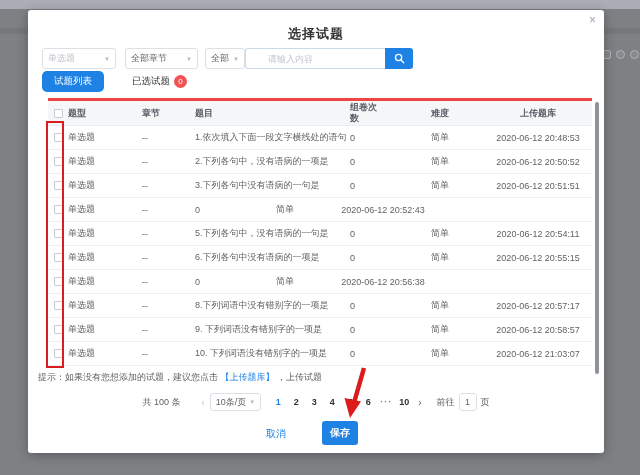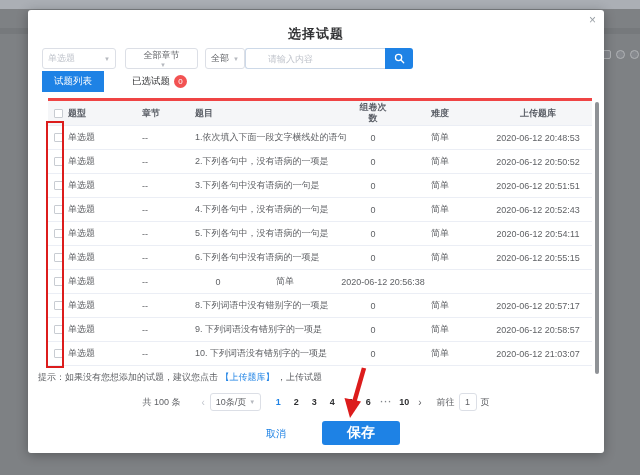--- a/index.html
+++ b/index.html
@@ -19,52 +19,52 @@
            border-radius:3px; box-shadow:0 2px 12px rgba(0,0,0,0.3); }
   .close { position:absolute; top:3px; right:8px; font-size:12px; color:#9aa0a6; cursor:pointer; line-height:14px; }
   .dlg-title { position:absolute; top:15px; left:0; width:100%; text-align:center;
                font-size:13px; font-weight:bold; color:#303133; letter-spacing:1px; }
 
   
   .filters { position:absolute; left:0; top:38px; width:100%; height:21px; }
   .select { position:absolute; height:21px; border:1px solid #dcdfe6; border-radius:3px; background:#fff;
             display:flex; align-items:center; justify-content:space-between; padding:0 5px; font-size:9px; cursor:pointer; }
   .sel-type { left:14px; width:74px; }
-  .sel-chapter { left:97px; width:73px;flex-direction:column; }
+  .sel-chapter { left:97px; width:73px; }
   .sel-scope { left:177px; width:40px; }
   .sel-text { color:#606266; }
   .sel-text.placeholder { color:#c0c4cc; }
   .caret { font-size:6px; color:#b6b9bf; margin-left:3px; }
   .search-wrap { position:absolute; left:217px; top:0; width:168px; height:21px; display:flex; }
   .search-input { width:140px; height:21px; border:1px solid #cdd9e8; border-right:none;
                   border-radius:3px 0 0 3px; padding:0 22px; font-size:9px; color:#606266; outline:none; }
   .search-input::placeholder { color:#c0c4cc; }
   .search-btn { width:28px; height:21px; background:#1e82e5; border:none; border-radius:0 3px 3px 0;
                 display:flex; align-items:center; justify-content:center; cursor:pointer; }
 
   
   .tabs { position:absolute; left:14px; top:61px; height:21px; display:flex; align-items:center; }
-  .tab-active { width:62px; height:21px; background:#1e82e5; color:#fff; border:none; border-radius:0;
+  .tab-active { width:62px; height:21px; background:#1e82e5; color:#fff; border:none; border-radius:5px;
                 font-size:9.5px; cursor:pointer; font-family:inherit; }
   .tab-plain { margin-left:28px; font-size:9.5px; color:#303133; display:flex; align-items:center; cursor:pointer; }
   .badge { margin-left:4px; min-width:13px; height:13px; border-radius:7px; background:#f25252; color:#fff;
            font-size:8px; display:flex; align-items:center; justify-content:center; padding:0 3px; }
 
   
   .table { position:absolute; left:20px; top:88px; width:544px; }
   .thead { display:flex; align-items:center; height:28px; background:#f5f6f8; border-top:3px solid #ef4444;
            border-bottom:1px solid #ebeef5; font-size:9px; font-weight:bold; color:#5a5e66; }
   .trow { display:flex; align-items:center; height:24px; border-bottom:1px solid #ebeef5;
           font-size:9px; color:#606266; background:#fff; }
   .col { flex:none; }
   .c-check { width:20px; display:flex; justify-content:center; }
   .c-type { width:74px; }
   .c-chapter { width:53px; }
   .c-title { width:155px; white-space:nowrap; overflow:hidden; text-overflow:clip; }
-  .c-count { width:46px; text-align:center; }
+  .c-count { width:46px; }
   .c-diff { width:88px; text-align:center; }
   .c-time { width:108px; text-align:center; }
   .hdr-wrap { display:inline-block; width:30px; word-break:break-all; line-height:1.2; vertical-align:middle; }
   .checkbox { width:9px; height:9px; border:1px solid #c8ccd2; border-radius:1px; background:#fff; cursor:pointer; }
 
   .scrollbar-thumb { position:absolute; left:567px; top:92px; width:4px; height:272px;
                      background:#8f9296; border-radius:2px; cursor:pointer; }
 
   
   .red-box { position:absolute; left:18px; top:111px; width:18px; height:247px;
@@ -87,22 +87,22 @@
   .page-num { min-width:16px; text-align:center; margin:0 1px; cursor:pointer; color:#303133; font-weight:bold; }
   .page-num.active { color:#1e82e5; }
   .page-num.ellipsis { color:#808489; letter-spacing:1px; }
   .goto-label { margin-left:10px; }
   .goto-input { width:18px; height:18px; border:1px solid #dcdfe6; border-radius:3px; text-align:center;
                 font-size:9px; color:#606266; margin:0 4px; outline:none; }
 
   
   .btn-cancel { position:absolute; left:228px; top:414px; width:40px; height:20px; background:none; border:none;
                 color:#1e82e5; font-size:10px; cursor:pointer; font-family:inherit; }
-  .btn-save { position:absolute; left:294px; top:411px; width:78px; height:24px; background:#1e82e5; border:none;
-              border-radius:3px; color:#fff; font-size:14px; font-weight:bold; cursor:pointer; font-family:Liberation Serif, serif; }
+  .btn-save { position:absolute; left:294px; top:411px; width:36px; height:24px; background:#1e82e5; border:none;
+              border-radius:3px; color:#fff; font-size:10px; font-weight:bold; cursor:pointer; font-family:Liberation Serif, serif; }
 </style>
 </head>
 <body>
 
 <div class="screen">
 
   <div class="bg-topstrip"></div>
   <div class="bg-band"></div>
   <div class="bg-icons">
     <span class="bg-ico"></span>
@@ -192,21 +192,20 @@
             <span class="col c-count">0</span>
             <span class="col c-diff">简单</span>
             <span class="col c-time">2020-06-12 20:51:51</span>
           </div>
           <div class="trow">
             <span class="col c-check">
               <span class="checkbox"></span>
             </span>
             <span class="col c-type">单选题</span>
             <span class="col c-chapter">--</span>
-            <span class="col c-title">4.下列各句中，没有语病的一句是</span>
             <span class="col c-count">0</span>
             <span class="col c-diff">简单</span>
             <span class="col c-time">2020-06-12 20:52:43</span>
           </div>
           <div class="trow">
             <span class="col c-check">
               <span class="checkbox"></span>
             </span>
             <span class="col c-type">单选题</span>
             <span class="col c-chapter">--</span>

